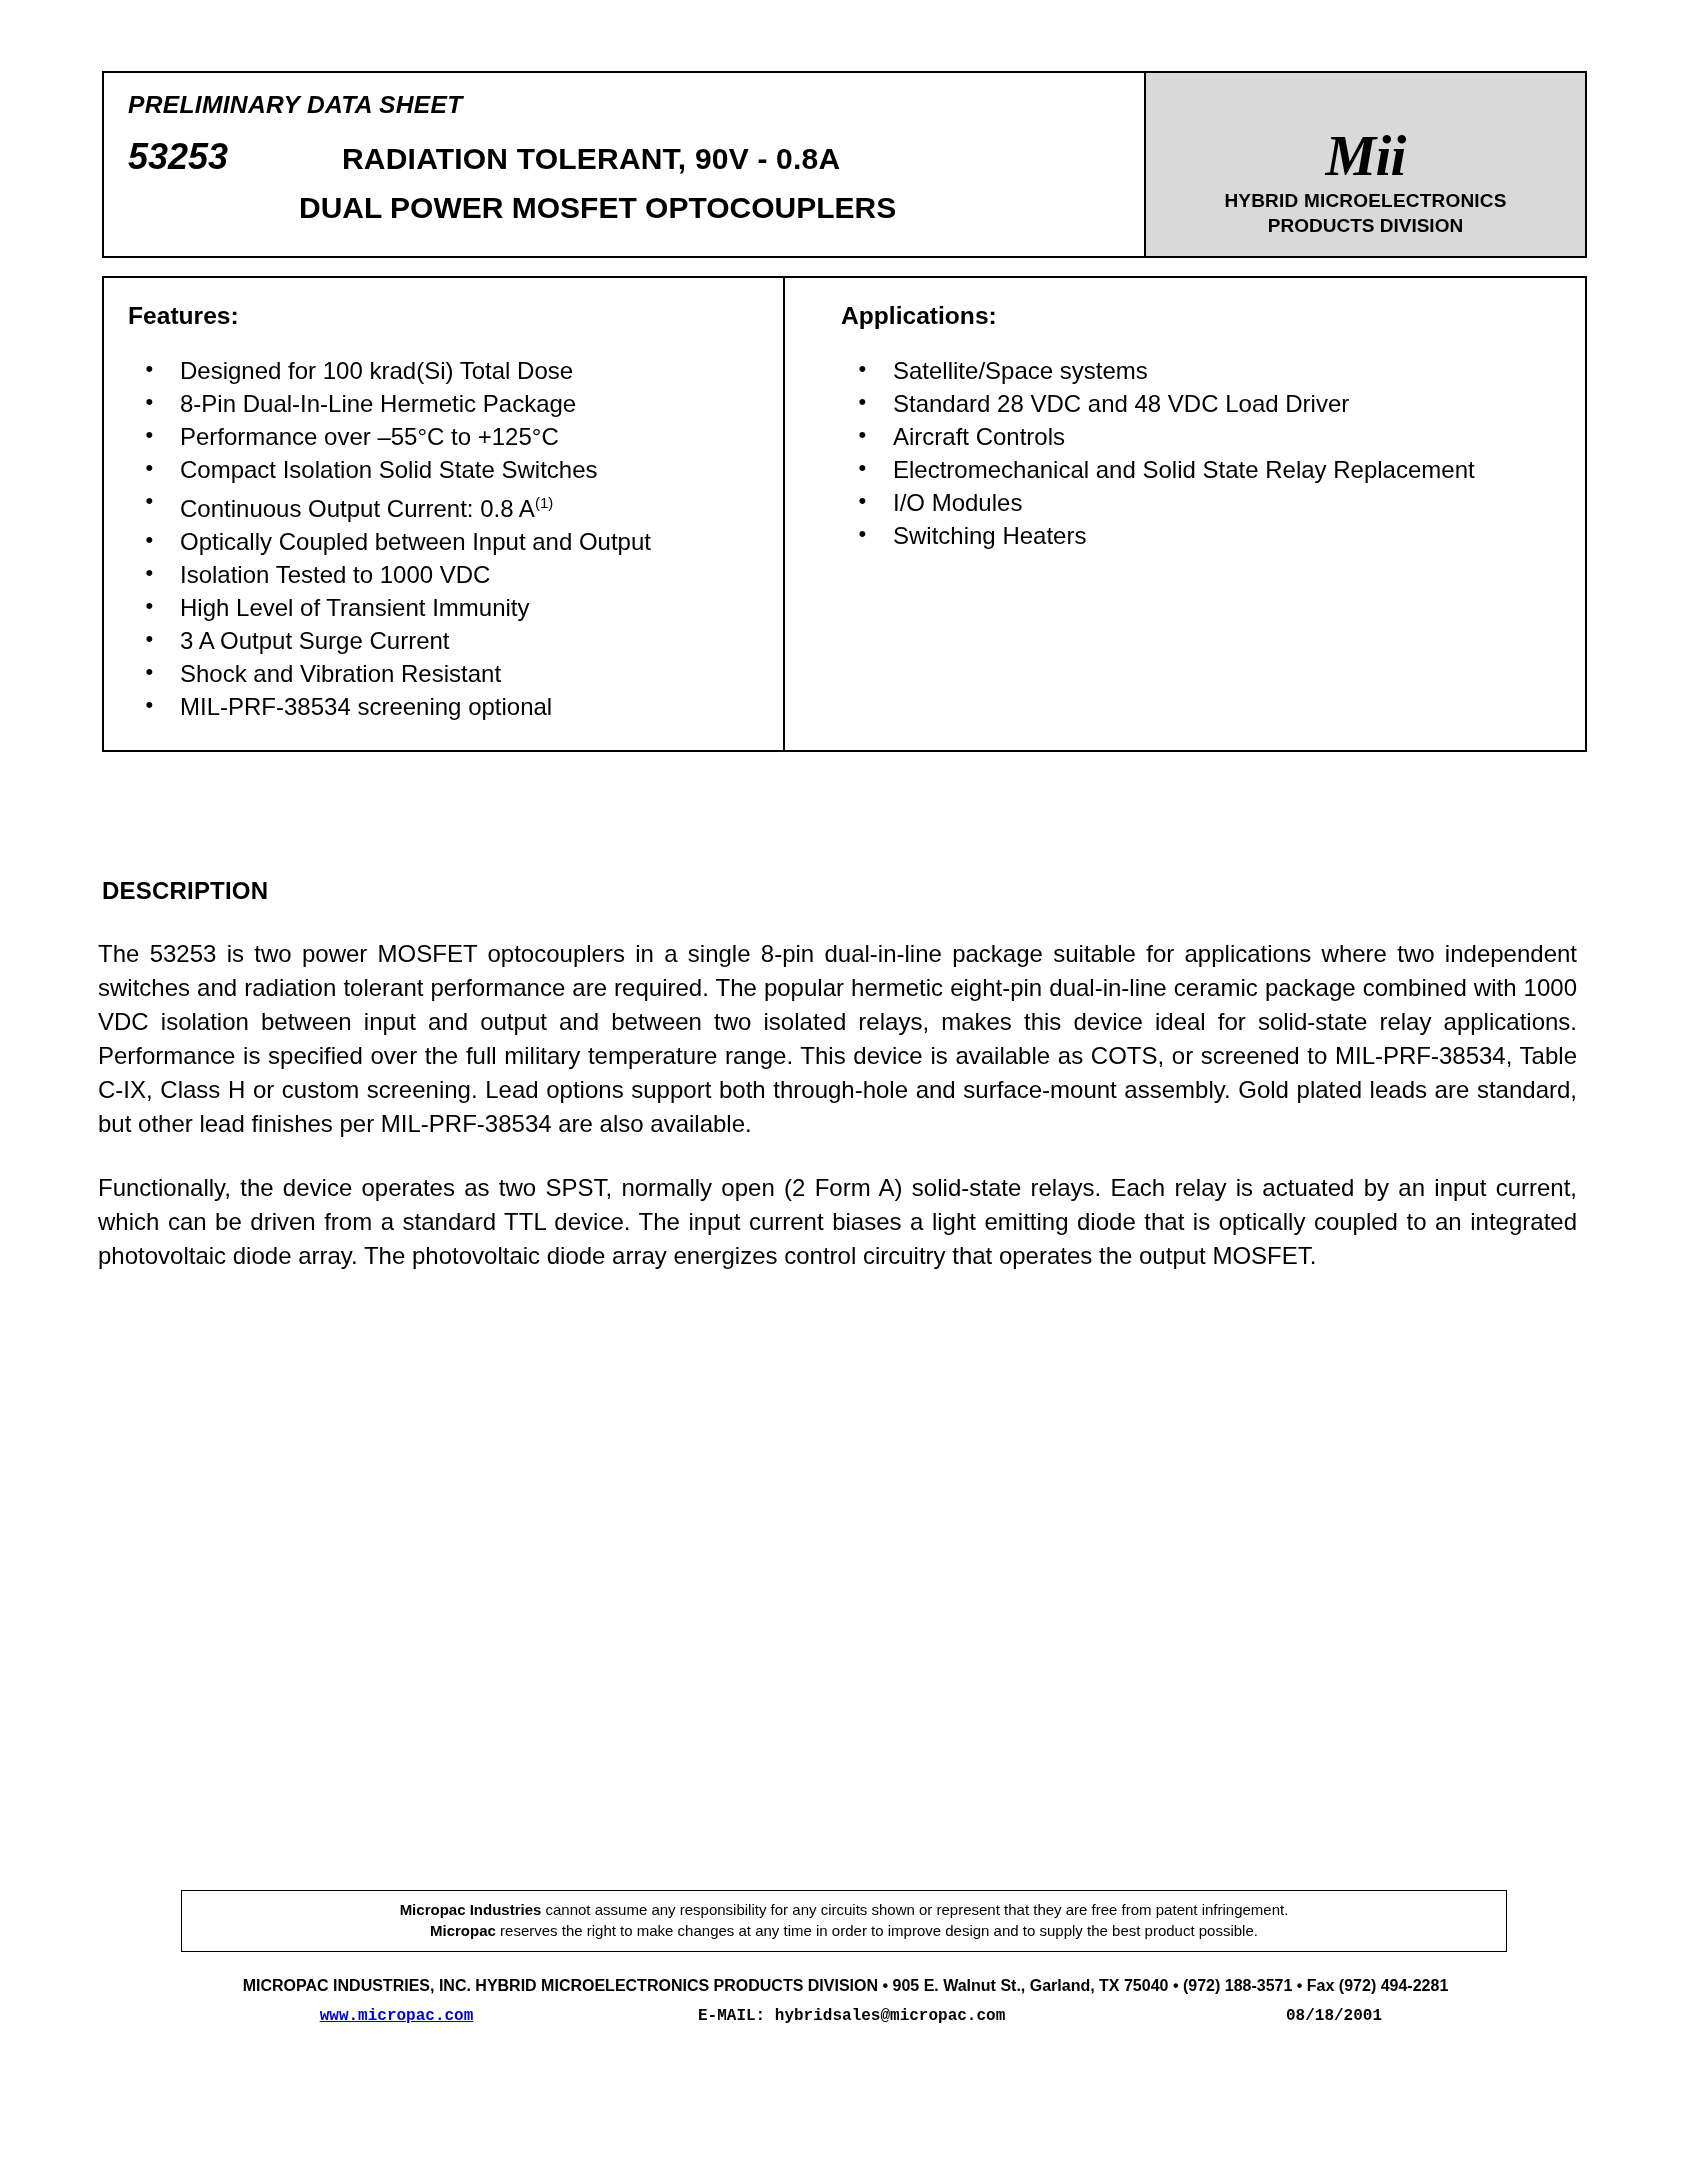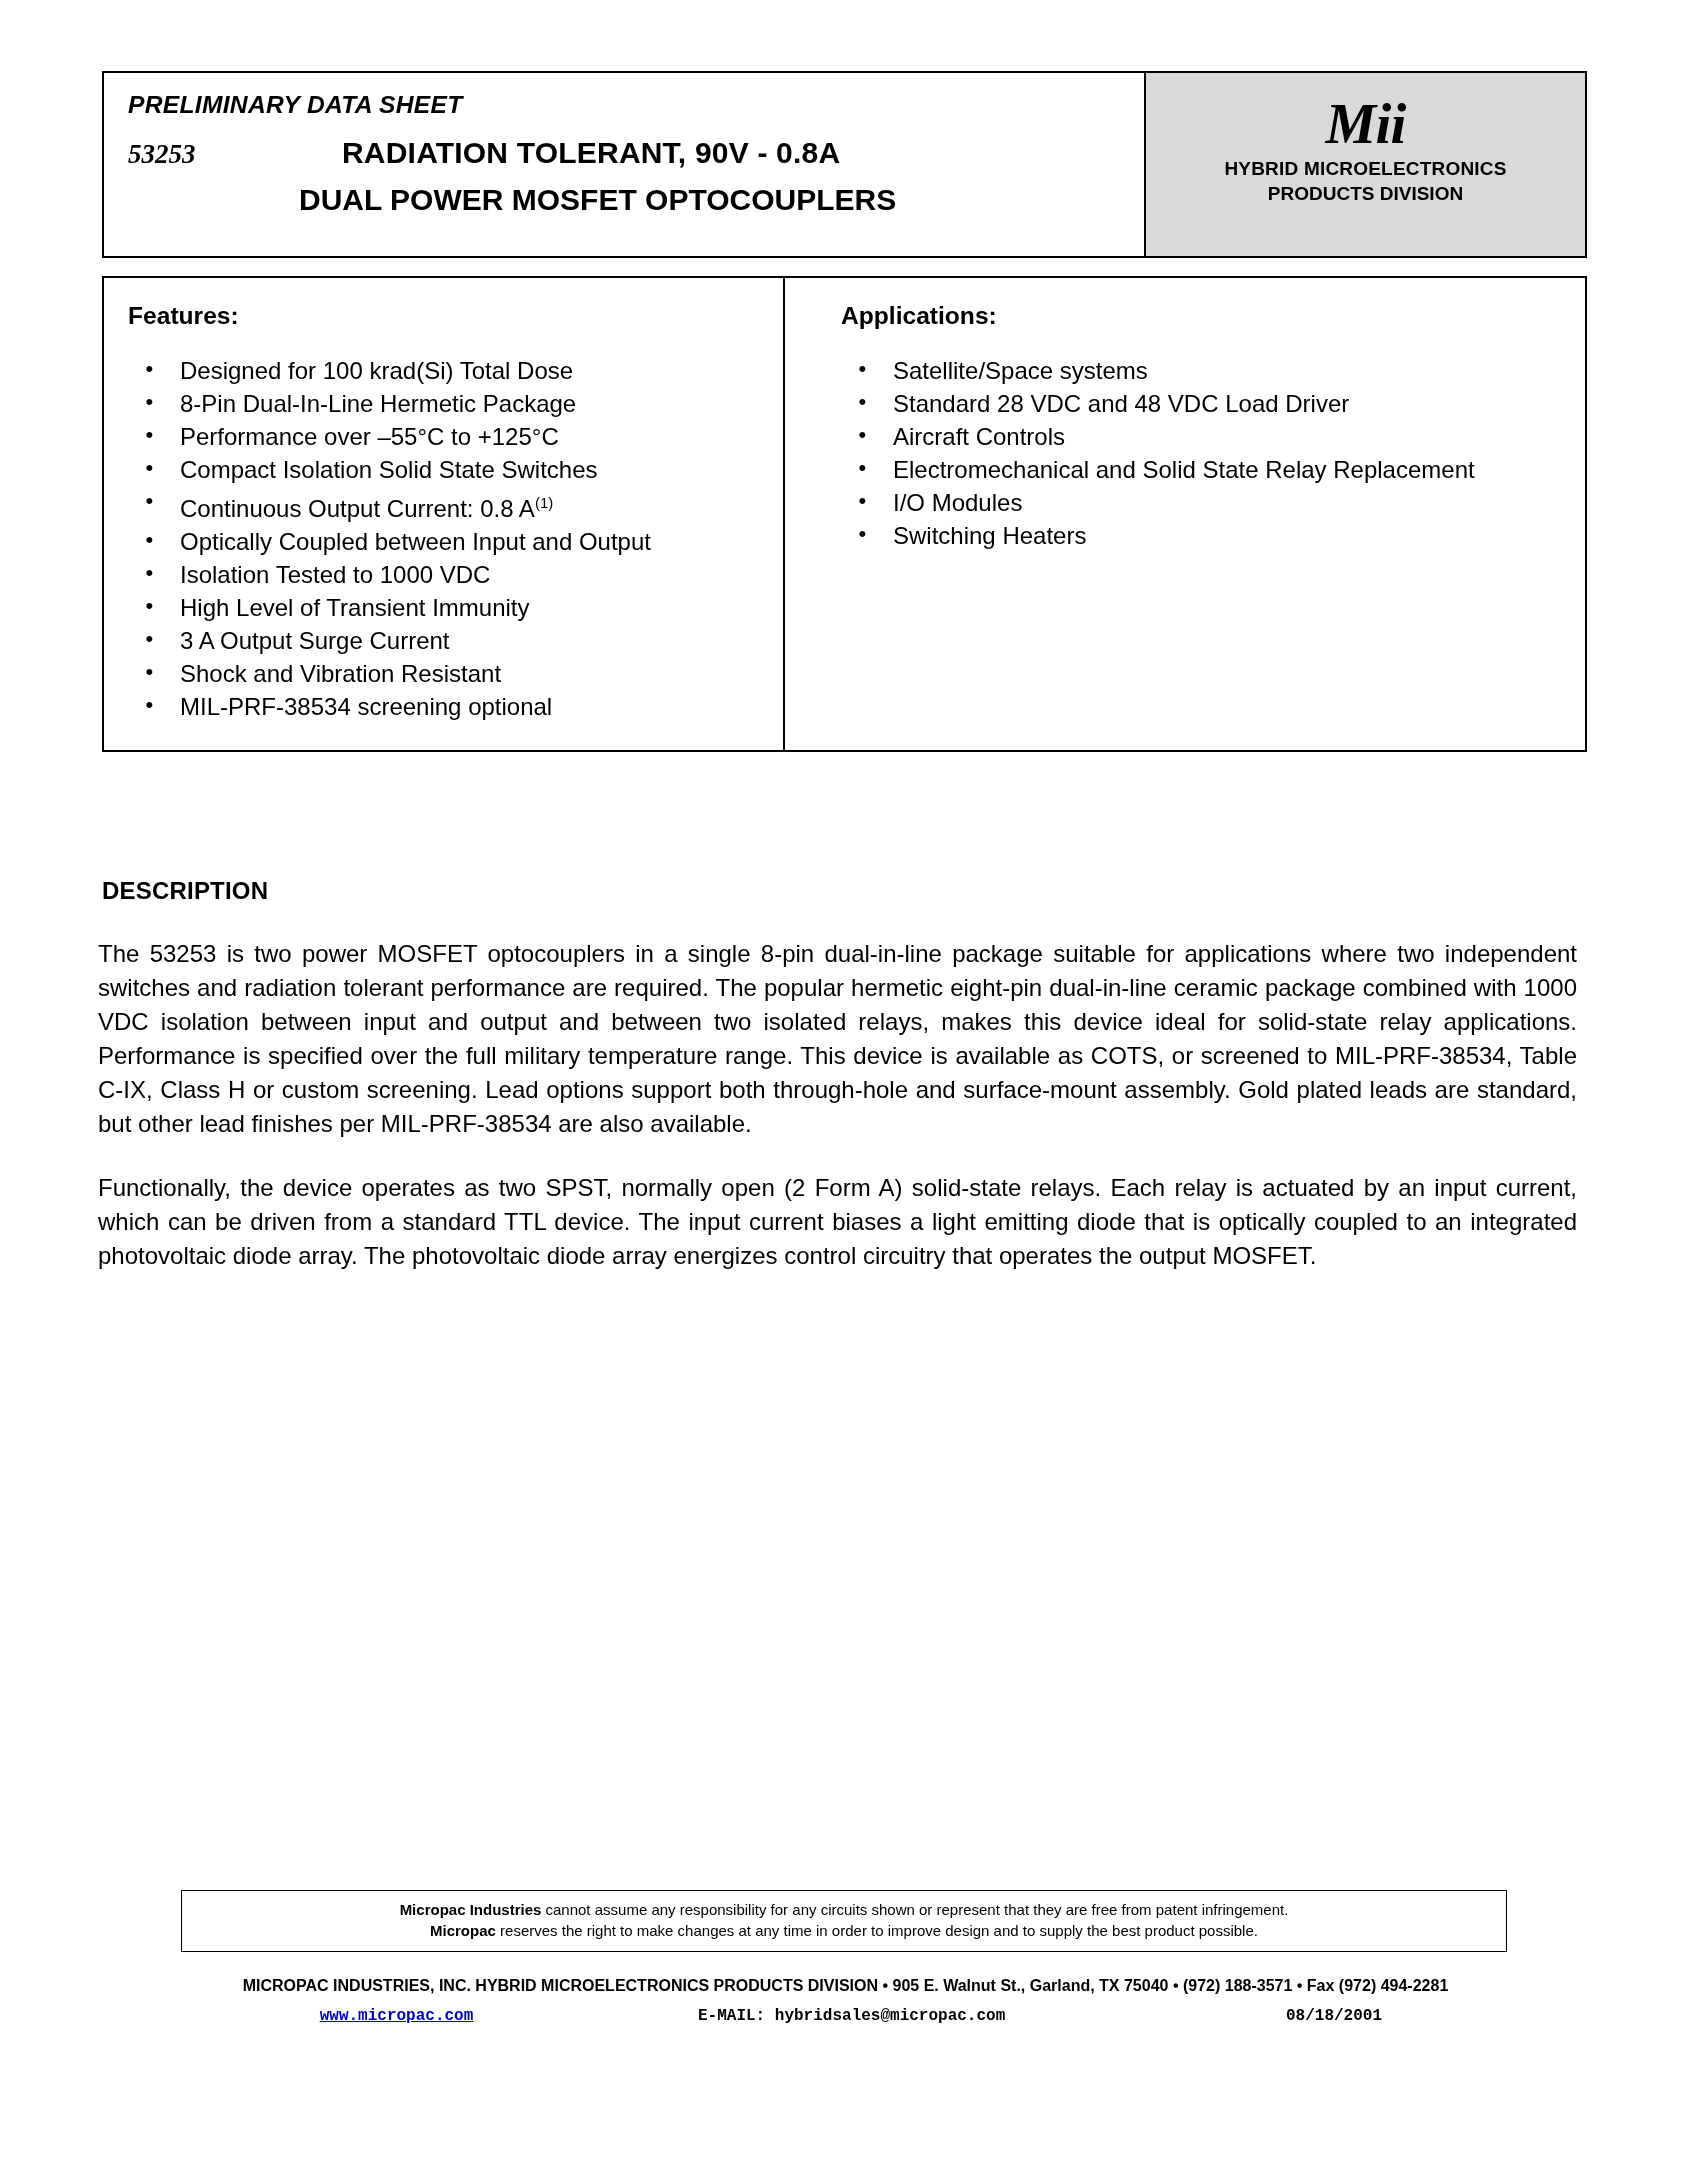--- a/index.html
+++ b/index.html
@@ -46,24 +46,23 @@
     letter-spacing: 0.3px;
   }
   .title-row {
     margin-top: 17.5px;
     display: flex;
     align-items: baseline;
   }
   .part-no {
     font-style: italic;
     font-weight: bold;
-    font-size: 27px;
+    font-size: 36px;
     width: 214px;
     flex: 0 0 214px;
-    font-family: Liberation Serif, serif;
   }
   .title-main {
     font-weight: bold;
     font-size: 30px;
     letter-spacing: 0.2px;
   }
   .title-row2 {
     margin-top: 12.7px;
     padding-left: 171px;
     font-weight: bold;
@@ -77,20 +76,21 @@
     text-align: center;
     padding-top: 22px;
   }
   .logo {
     font-family: "Liberation Serif", serif;
     font-weight: bold;
     font-style: italic;
     font-size: 57px;
     line-height: 1;
     letter-spacing: -0.8px;
+    margin-top: 32px;
   }
   .logo-sub1 {
     margin-top: 6px;
     font-size: 19px;
     font-weight: bold;
     letter-spacing: 0.2px;
   }
   .logo-sub2 {
     margin-top: 3.2px;
     font-size: 19px;

